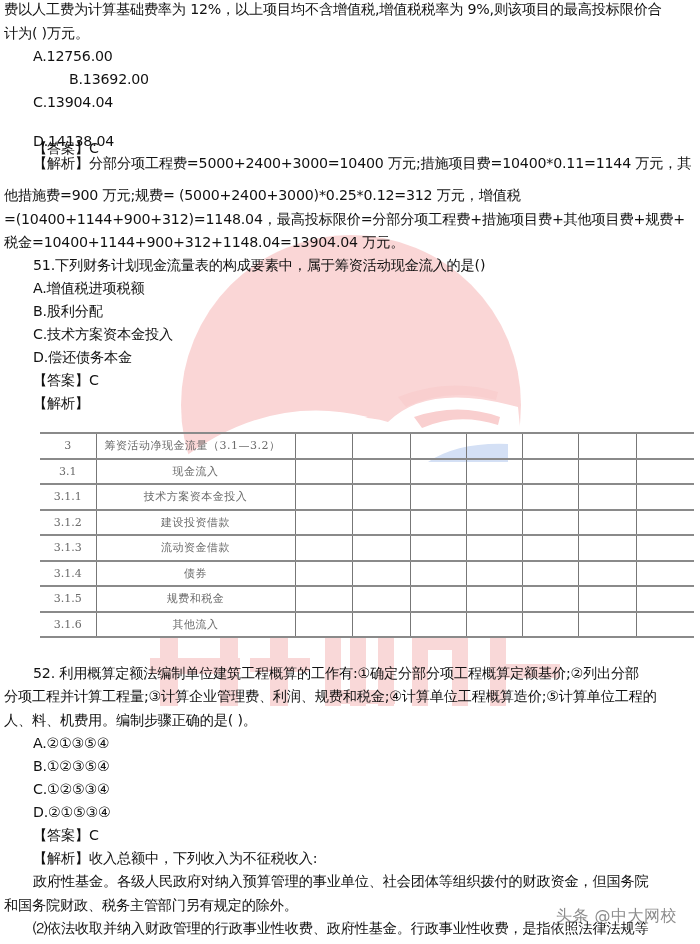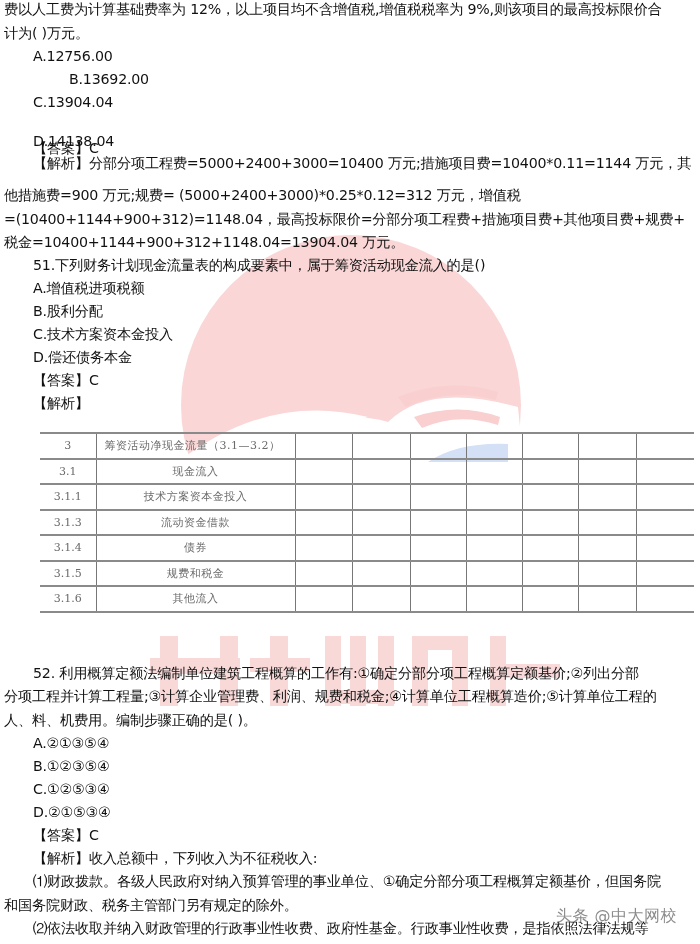--- a/index.html
+++ b/index.html
@@ -107,21 +107,21 @@
 
   <div class="line ind" style="top:662px;">52.  利用概算定额法编制单位建筑工程概算的工作有:①确定分部分项工程概算定额基价;②列出分部</div>
   <div class="line" style="top:685px;">分项工程并计算工程量;③计算企业管理费、利润、规费和税金;④计算单位工程概算造价;⑤计算单位工程的</div>
   <div class="line" style="top:709px;">人、料、机费用。编制步骤正确的是( )。</div>
   <div class="line ind" style="top:732px;">A.②①③⑤④</div>
   <div class="line ind" style="top:755px;">B.①②③⑤④</div>
   <div class="line ind" style="top:778px;">C.①②⑤③④</div>
   <div class="line ind" style="top:801px;">D.②①⑤③④</div>
   <div class="line ind" style="top:824px;">【答案】C</div>
   <div class="line ind" style="top:847px;">【解析】收入总额中，下列收入为不征税收入:</div>
-  <div class="line ind" style="top:870px;">⑴财政拨款。各级人民政府对纳入预算管理的事业单位、①确定分部分项工程概算定额基价，但国务院</div>
+  <div class="line ind" style="top:870px;">政府性基金。各级人民政府对纳入预算管理的事业单位、社会团体等组织拨付的财政资金，但国务院</div>
   <div class="line" style="top:894px;">和国务院财政、税务主管部门另有规定的除外。</div>
   <div class="line ind" style="top:917px;">⑵依法收取并纳入财政管理的行政事业性收费、政府性基金。行政事业性收费，是指依照法律法规等</div>
 </div>
 
 <div class="table-wrap">
   <table class="cf">
     <colgroup>
       <col style="width:56px">
         <col style="width:199px">
       <col style="width:57px">
@@ -160,20 +160,31 @@
         <td class="item">技术方案资本金投入</td>
         <td></td>
           <td></td>
           <td></td>
           <td></td>
           <td></td>
           <td></td>
           <td></td>
       </tr>
       <tr>
+        <td class="num">3.1.2</td>
+        <td class="item">建设投资借款</td>
+        <td></td>
+          <td></td>
+          <td></td>
+          <td></td>
+          <td></td>
+          <td></td>
+          <td></td>
+      </tr>
+      <tr>
         <td class="num">3.1.3</td>
         <td class="item">流动资金借款</td>
         <td></td>
           <td></td>
           <td></td>
           <td></td>
           <td></td>
           <td></td>
           <td></td>
       </tr>

